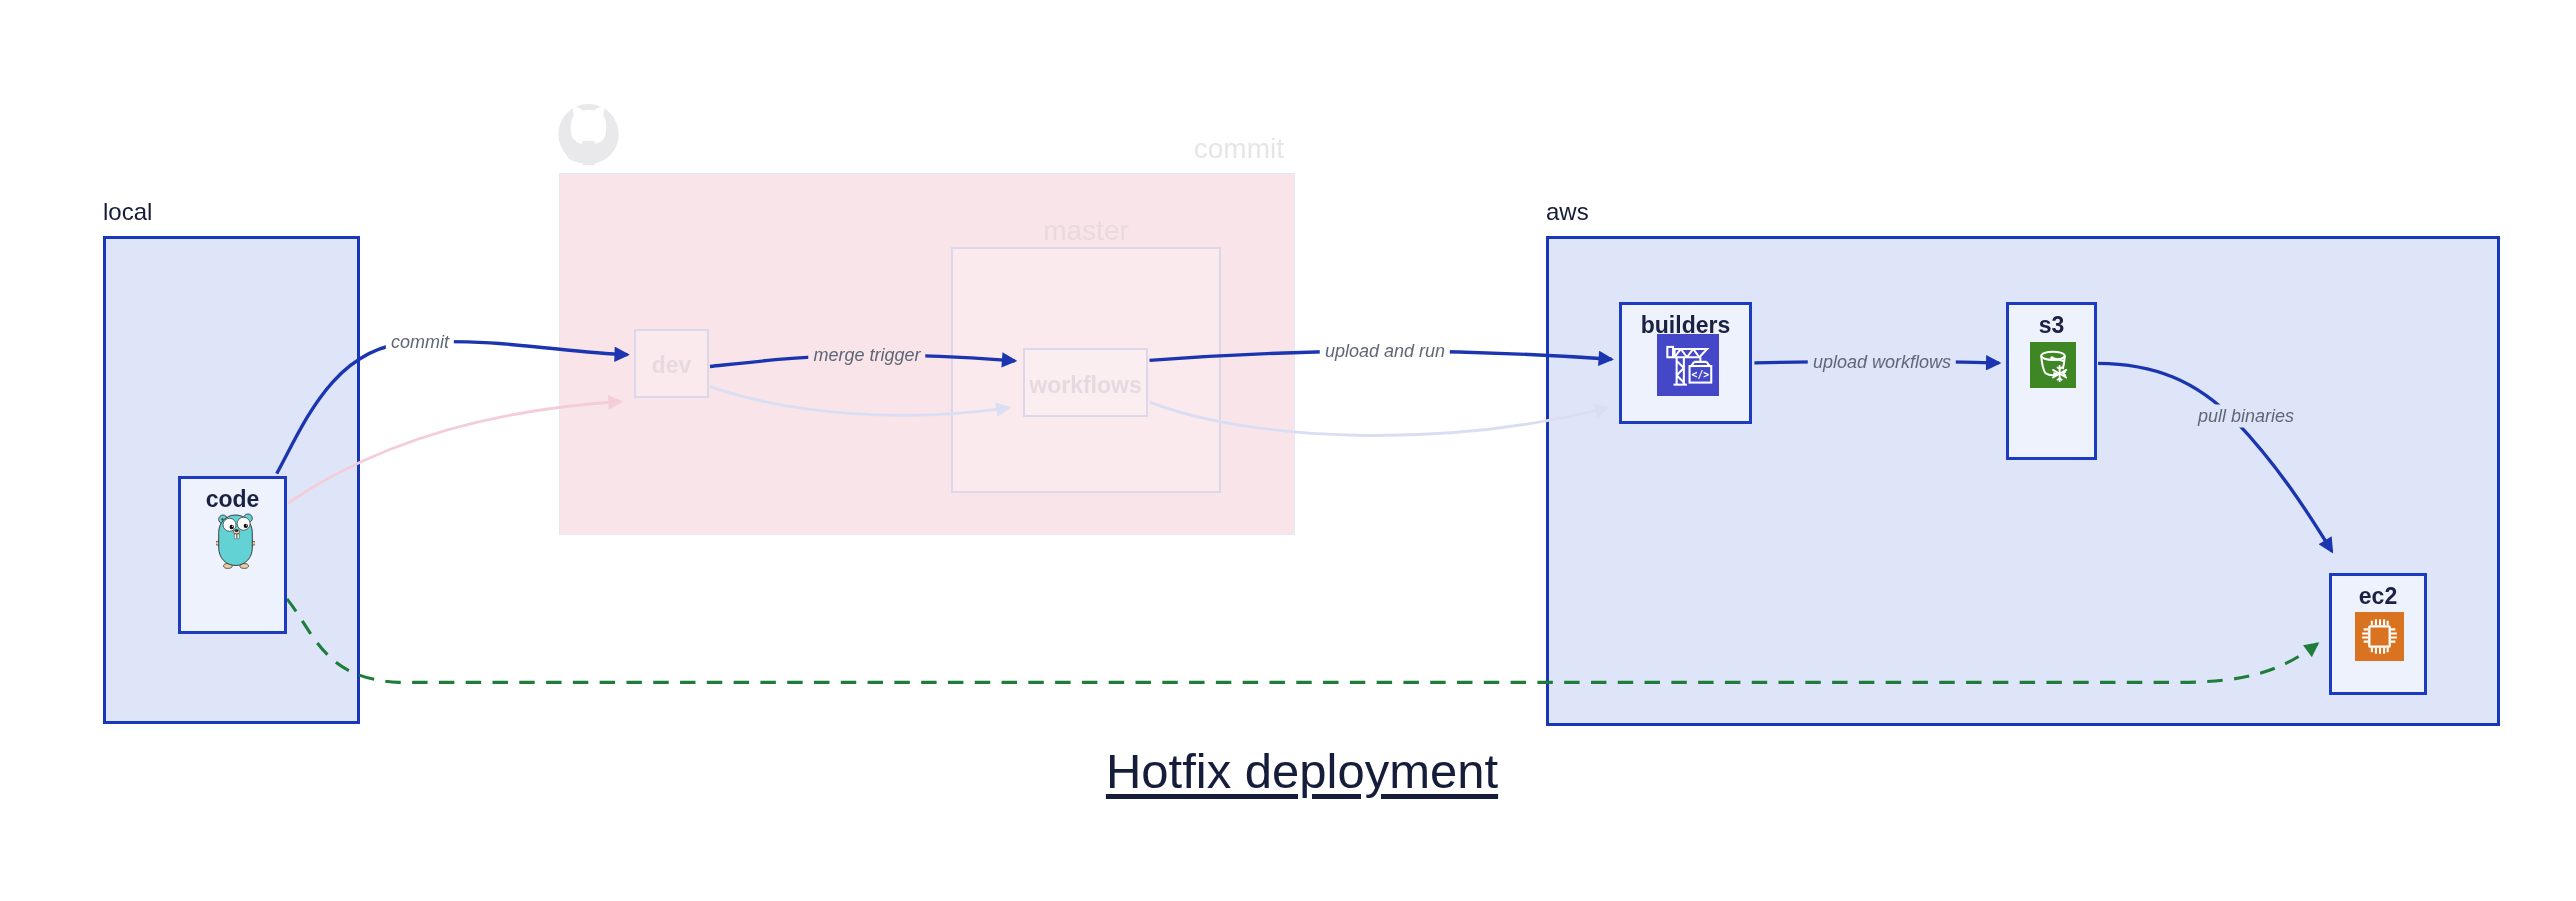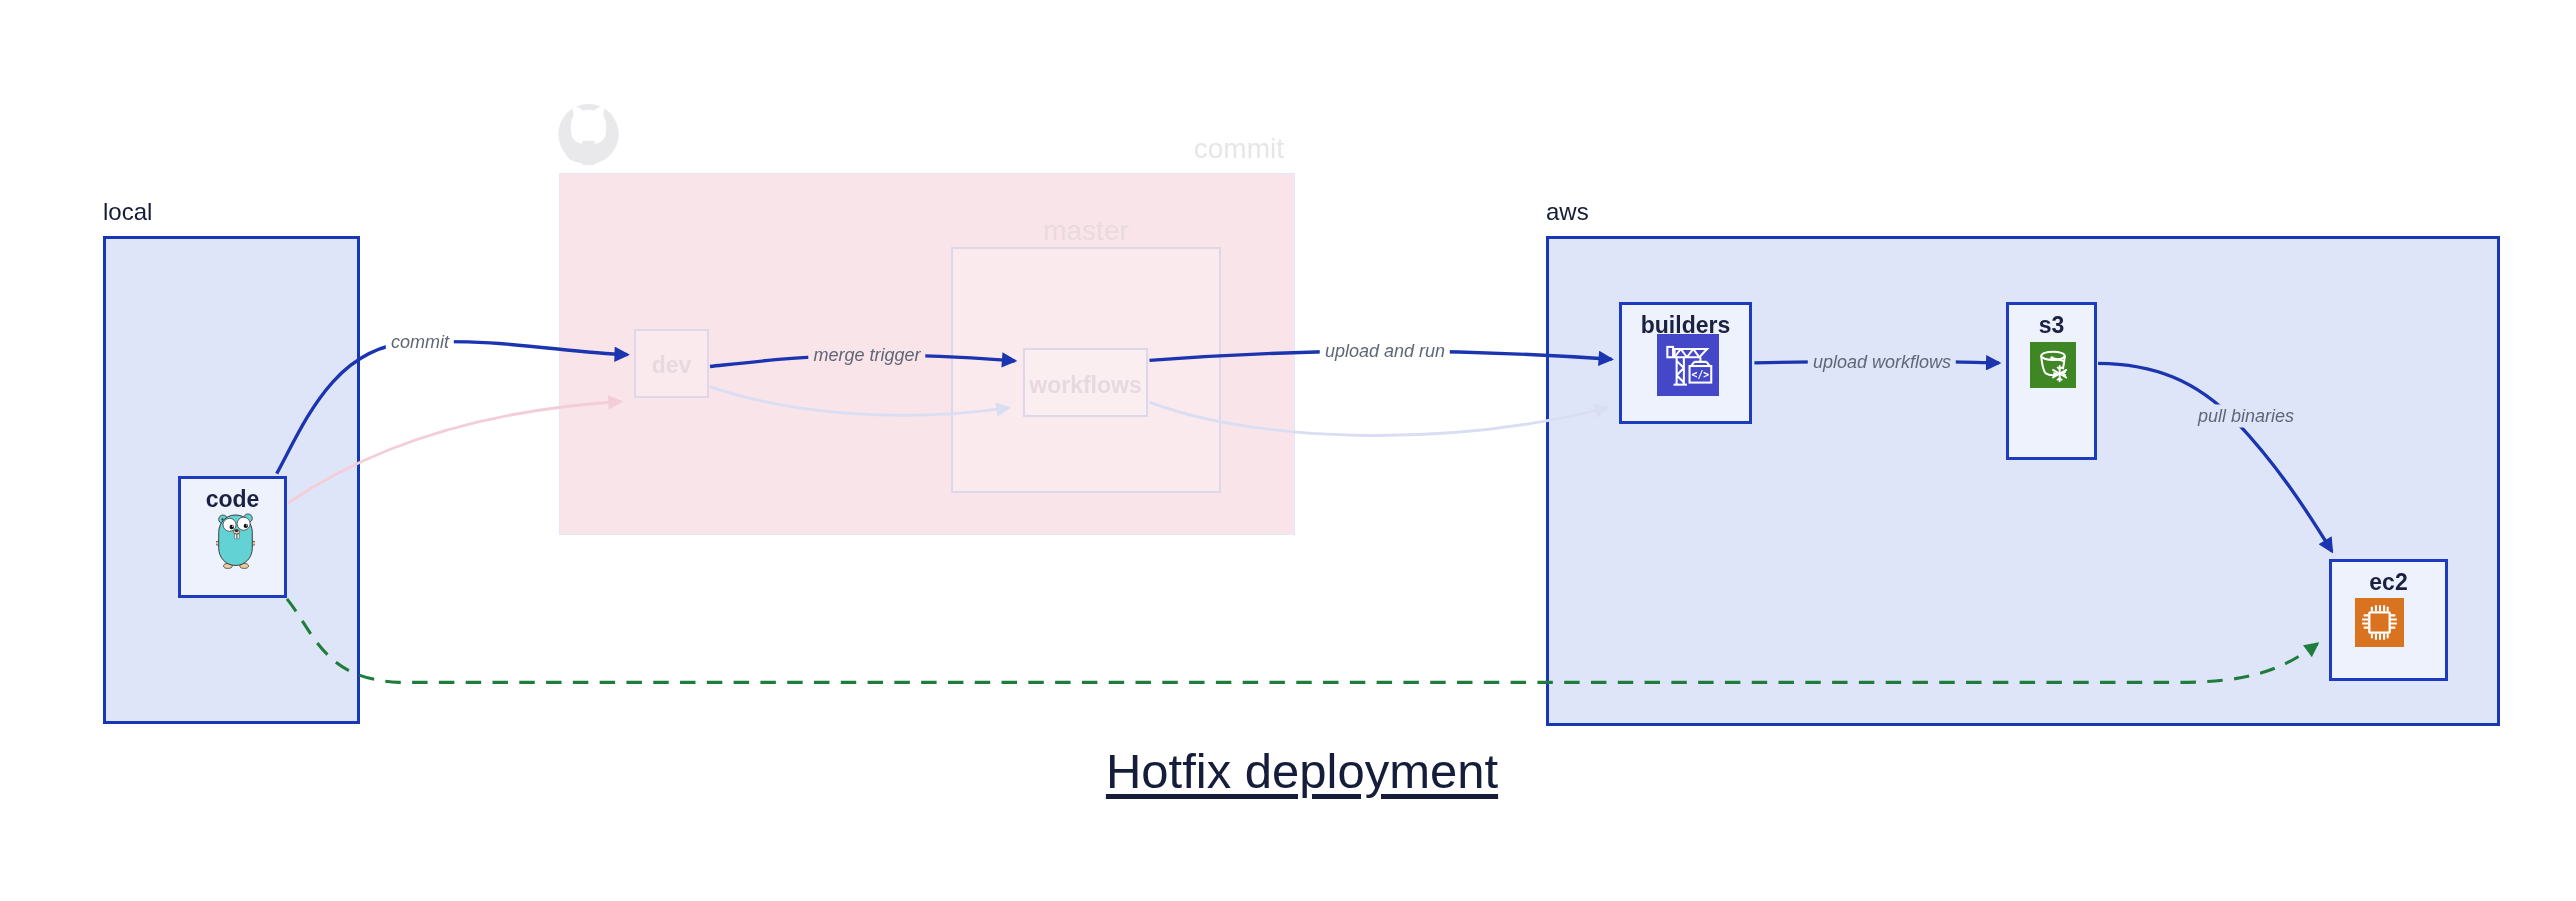--- a/index.html
+++ b/index.html
@@ -87,21 +87,21 @@
 
     <path d="M537,919 C590,822 648,672 800,664 C980,656 1090,684 1218,688" stroke="#1b35b0" stroke-width="6.5" fill="none" marker-end="url(#ar-blue)"></path>
     <path d="M1378,711 C1480,700 1560,690 1690,689 C1820,688 1900,695 1970,700" stroke="#1b35b0" stroke-width="6.5" fill="none" marker-end="url(#ar-blue)"></path>
     <path d="M2231,699 C2380,688 2520,681 2700,681 C2900,682 3030,690 3128,697" stroke="#1b35b0" stroke-width="6.5" fill="none" marker-end="url(#ar-blue)"></path>
     <path d="M3405,704 C3490,702 3550,701 3655,701 C3760,701 3820,703 3880,704" stroke="#1b35b0" stroke-width="6.5" fill="none" marker-end="url(#ar-blue)"></path>
     <path d="M4072,705 C4180,706 4262,737 4340,818 C4420,902 4480,995 4526,1070" stroke="#1b35b0" stroke-width="6.5" fill="none" marker-end="url(#ar-blue)"></path>
 
     <path d="M557,1162 C612,1232 630,1318 775,1324 L4230,1324 C4370,1324 4432,1298 4498,1249" stroke="#1f7d3c" stroke-width="6" fill="none" stroke-dasharray="30 22" marker-end="url(#ar-green)"></path>
   </svg>
 
-  <div class="node-box" style="left:178px;top:476px;width:109px;height:122px;">
+  <div class="node-box" style="left:178px;top:476px;width:109px;height:158px;">
     <div class="node-label">code</div>
     <svg class="icon" style="left:35px;top:33px;" width="39" height="57" viewBox="0 0 72 104">
       <circle cx="13" cy="13" r="8" fill="#63d2d5" stroke="#3a3a3a" stroke-width="1.6"></circle>
       <circle cx="59" cy="11" r="8" fill="#63d2d5" stroke="#3a3a3a" stroke-width="1.6"></circle>
       <circle cx="12" cy="13" r="2" fill="#3a3a3a"></circle>
       <ellipse cx="5" cy="57" rx="6" ry="4" fill="#efcb9e" stroke="#3a3a3a" stroke-width="1.4"></ellipse>
       <ellipse cx="67" cy="57" rx="6" ry="4" fill="#efcb9e" stroke="#3a3a3a" stroke-width="1.4"></ellipse>
       <ellipse cx="22" cy="99" rx="8" ry="4.5" fill="#efcb9e" stroke="#3a3a3a" stroke-width="1.4"></ellipse>
       <ellipse cx="52" cy="99" rx="8" ry="4.5" fill="#efcb9e" stroke="#3a3a3a" stroke-width="1.4"></ellipse>
       <rect x="5" y="5" width="62" height="93" rx="30" ry="32" fill="#63d2d5" stroke="#3a3a3a" stroke-width="1.8"></rect>
@@ -151,21 +151,21 @@
         <path d="M45,54.5 L71,69.5"></path>
         <path d="M71,54.5 L45,69.5"></path>
         <path d="M54,50 L58,53 L62,50"></path>
         <path d="M54,74 L58,71 L62,74"></path>
         <path d="M47,61 L51,62 L47,66"></path>
         <path d="M69,58 L65,62 L69,65"></path>
       </g>
     </svg>
   </div>
 
-  <div class="node-box" style="left:2329px;top:559px;width:119px;height:122px;">
+  <div class="node-box" style="left:2329px;top:573px;width:98px;height:122px;">
     <div class="node-label">ec2</div>
     <svg class="icon" style="left:23px;top:36px;" width="49" height="49" viewBox="0 0 96 96">
       <rect x="0" y="0" width="96" height="96" fill="#d9731f"></rect>
       <rect x="28" y="28" width="40" height="40" rx="2" stroke="#ffffff" stroke-width="4.5" fill="none"></rect>
       <g stroke="#ffffff" stroke-width="4">
         <path d="M33,17 V26 M41,14 V26 M49,14 V26 M57,14 V26 M64,17 V26"></path>
         <path d="M33,70 V79 M41,70 V82 M49,70 V82 M57,70 V82 M64,70 V79"></path>
         <path d="M17,34 H26 M14,42 H26 M14,50 H26 M17,58 H26"></path>
         <path d="M70,34 H79 M70,42 H82 M70,50 H82 M70,58 H79"></path>
       </g>

